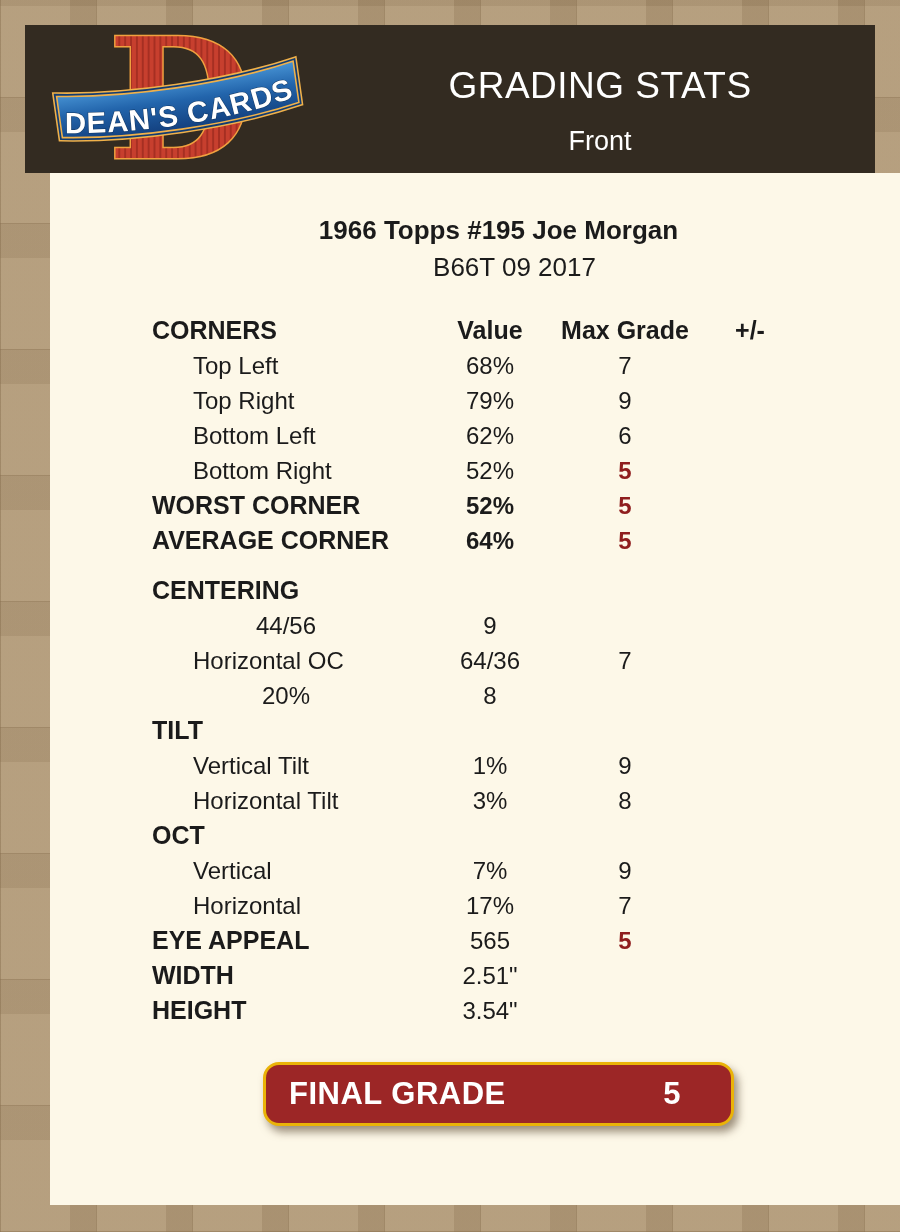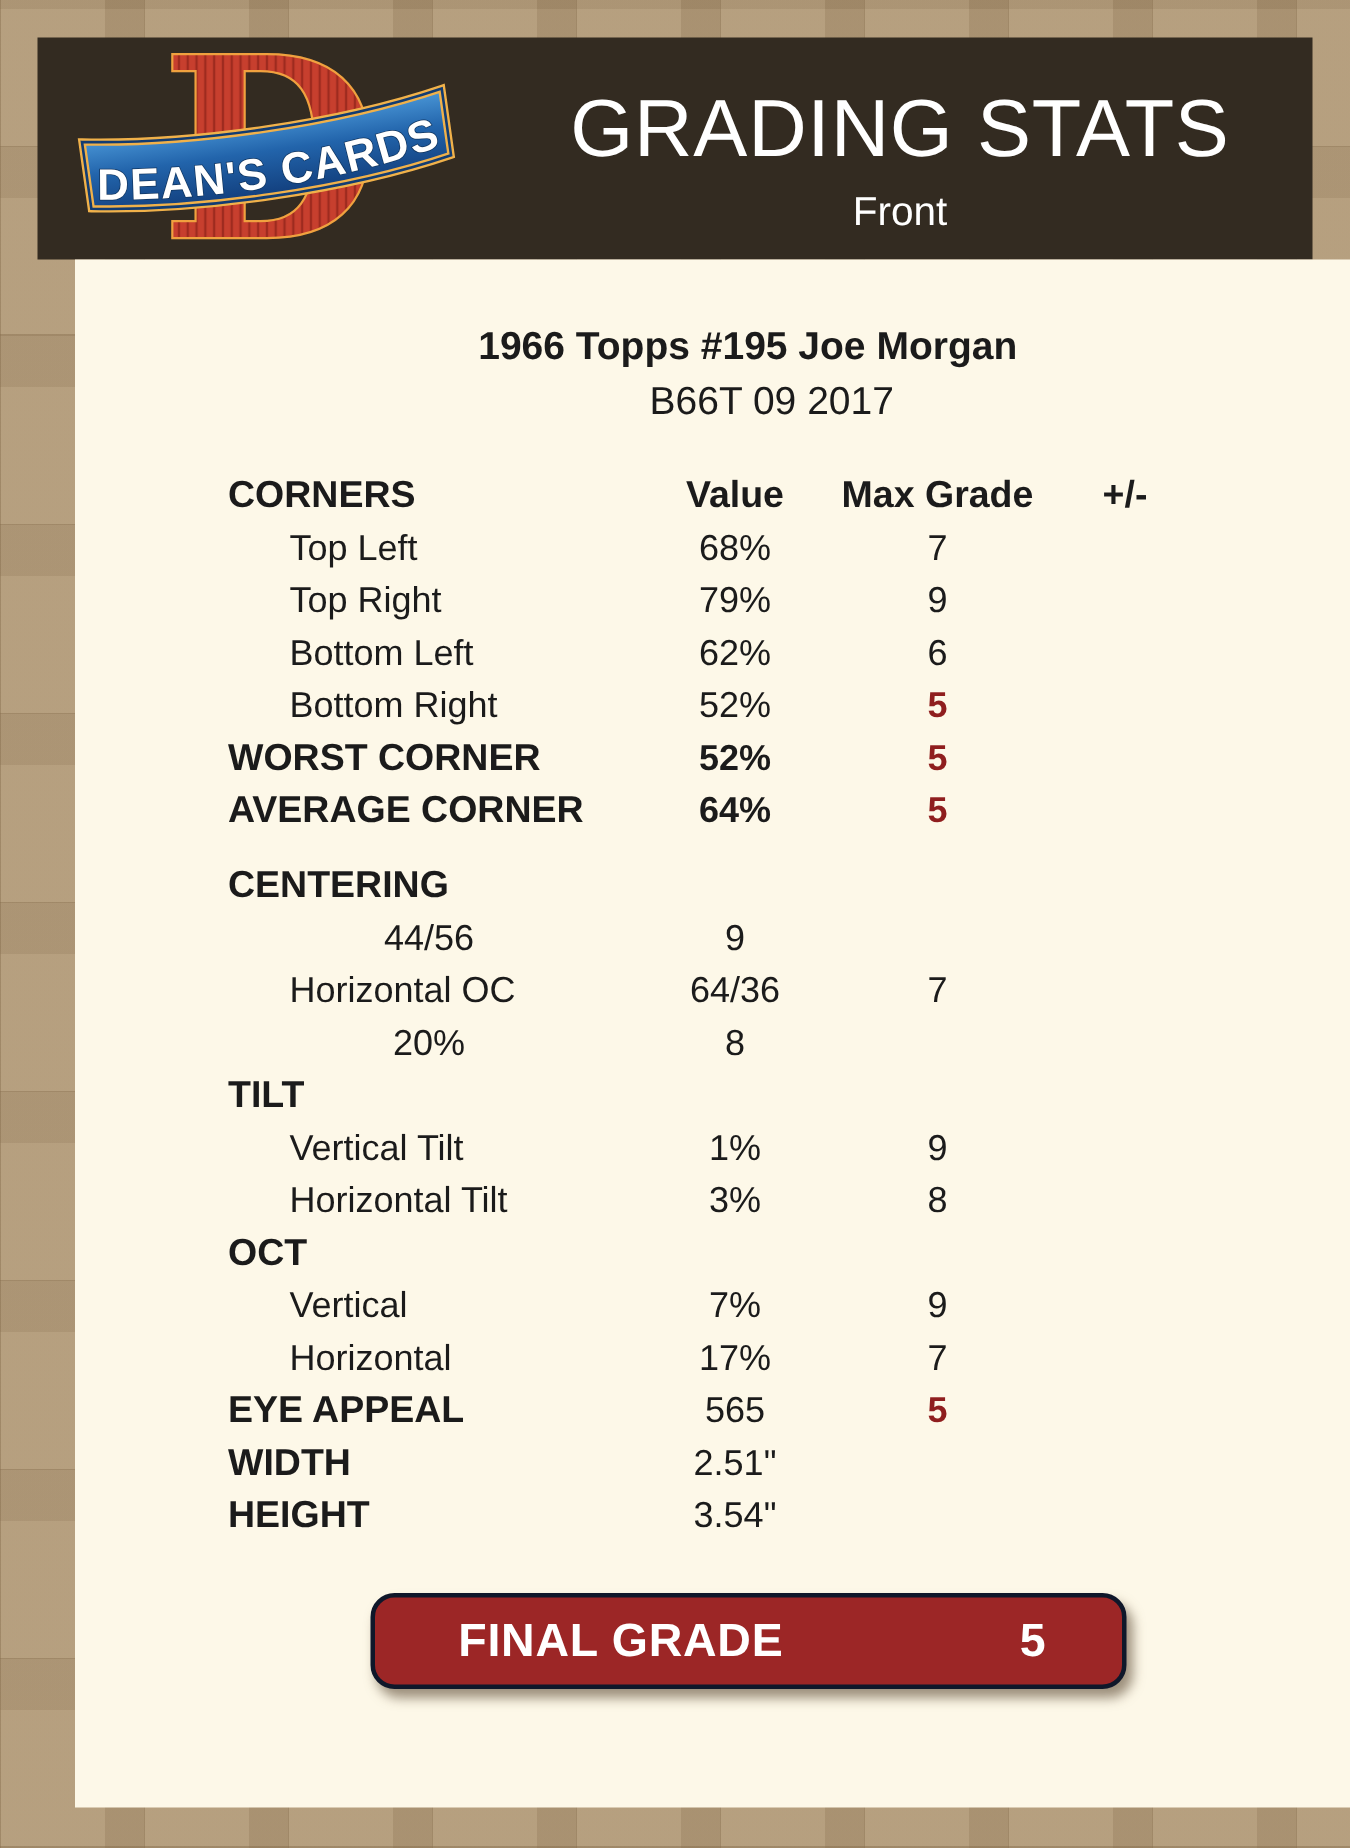--- a/index.html
+++ b/index.html
@@ -15,21 +15,21 @@
   }
 
   .header-bar {
     position:absolute; left:25px; top:25px; width:850px; height:148px;
     background:var(--header-bg, #332b21);
     display:flex; align-items:stretch;
   }
   .logo-wrap { width:300px; position:relative; }
   .logo-svg { position:absolute; left:20px; top:8px; }
   .header-titles { flex:1; text-align:center; color:#ffffff; padding-top:36px; }
-  .ht-main { font-size:54px; line-height:50px; letter-spacing:0.5px; }
+  .ht-main { font-size:37px; line-height:50px; letter-spacing:0.5px; }
   .ht-sub  { font-size:27px; line-height:40px; margin-top:10px; }
 
   .panel {
     position:absolute; left:50px; top:173px; width:897px; height:1032px;
     background:var(--panel-bg, #fdf8e8);
     color:#1b1b1b;
   }
   .card-title { margin-top:42px; text-align:center; font-size:26px; font-weight:bold; line-height:31px; }
   .card-id    { margin-top:6px;  text-align:center; font-size:26px; line-height:31px;margin-left:32px; }
 
@@ -39,24 +39,24 @@
   .thead { font-weight:bold; font-size:25px; }
   .c-val, .c-max, .c-pm { text-align:center; }
   .indent .c-lab { padding-left:41px; }
   .lab-bold { font-weight:bold; font-size:25px; }
   .val-bold { font-weight:bold; }
   .max-red  { color:var(--grade-red, #8f1e1e); font-weight:bold; }
 
   .final-grade {
     margin:34px auto 0 auto; width:392px; height:58px;
     background:var(--final-grade-bg, #9c2626);
-    border:3px solid #0f172a; border-radius:16px;
+    border:3px solid #eab308; border-radius:16px;
     box-shadow:4px 6px 8px rgba(92,74,52,0.6);
     display:flex; align-items:center; justify-content:space-between;
-    padding:0 50px 0 56px;
+    padding:0 50px 0 23px;
     color:#ffffff; font-size:31px; font-weight:bold; letter-spacing:0.5px;
   }
 </style>
 </head>
 <body>
 
 <div class="header-bar">
   <div class="logo-wrap">
     <svg class="logo-svg" width="262" height="136" viewBox="-6 0 268 136">
       <defs>

